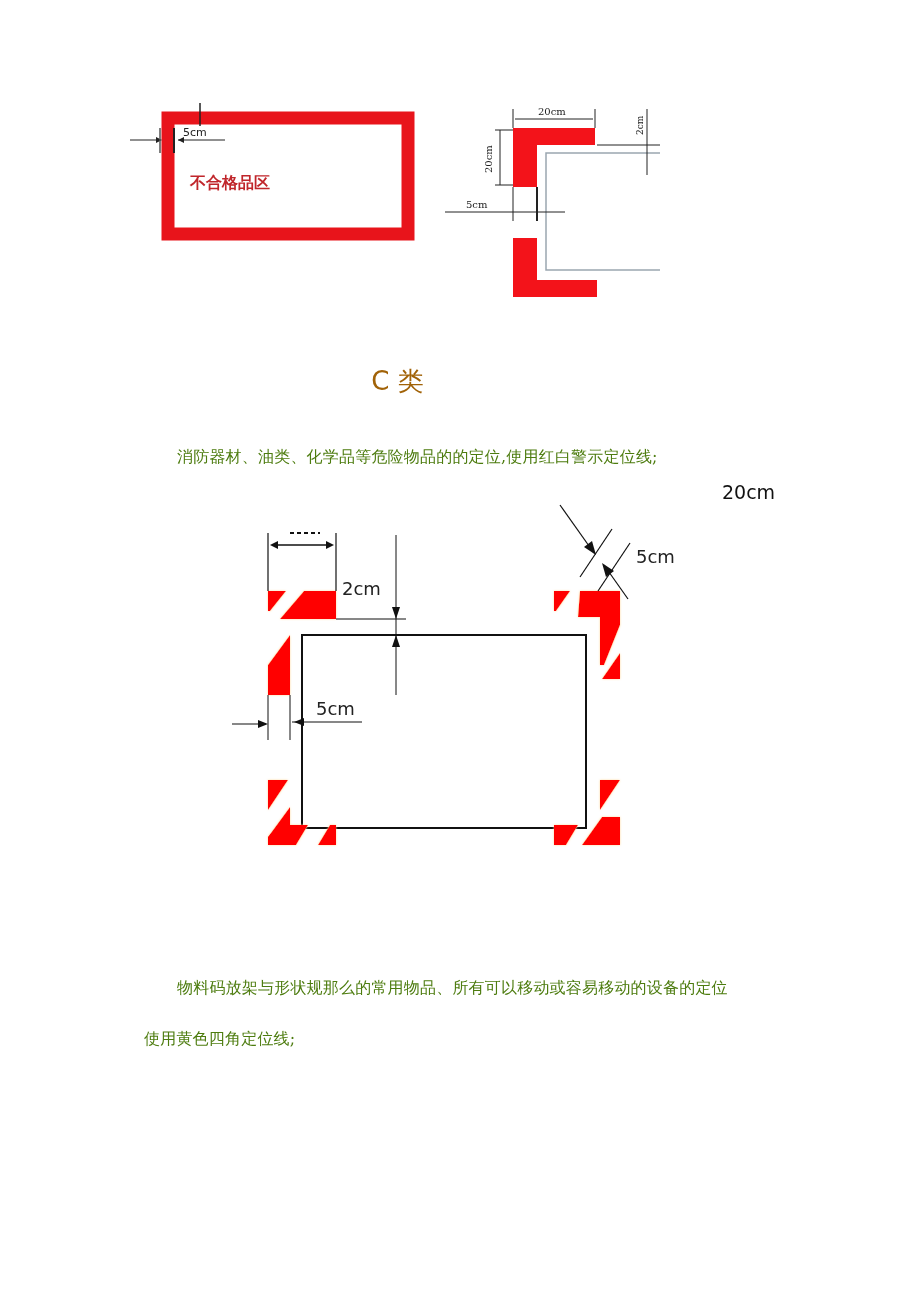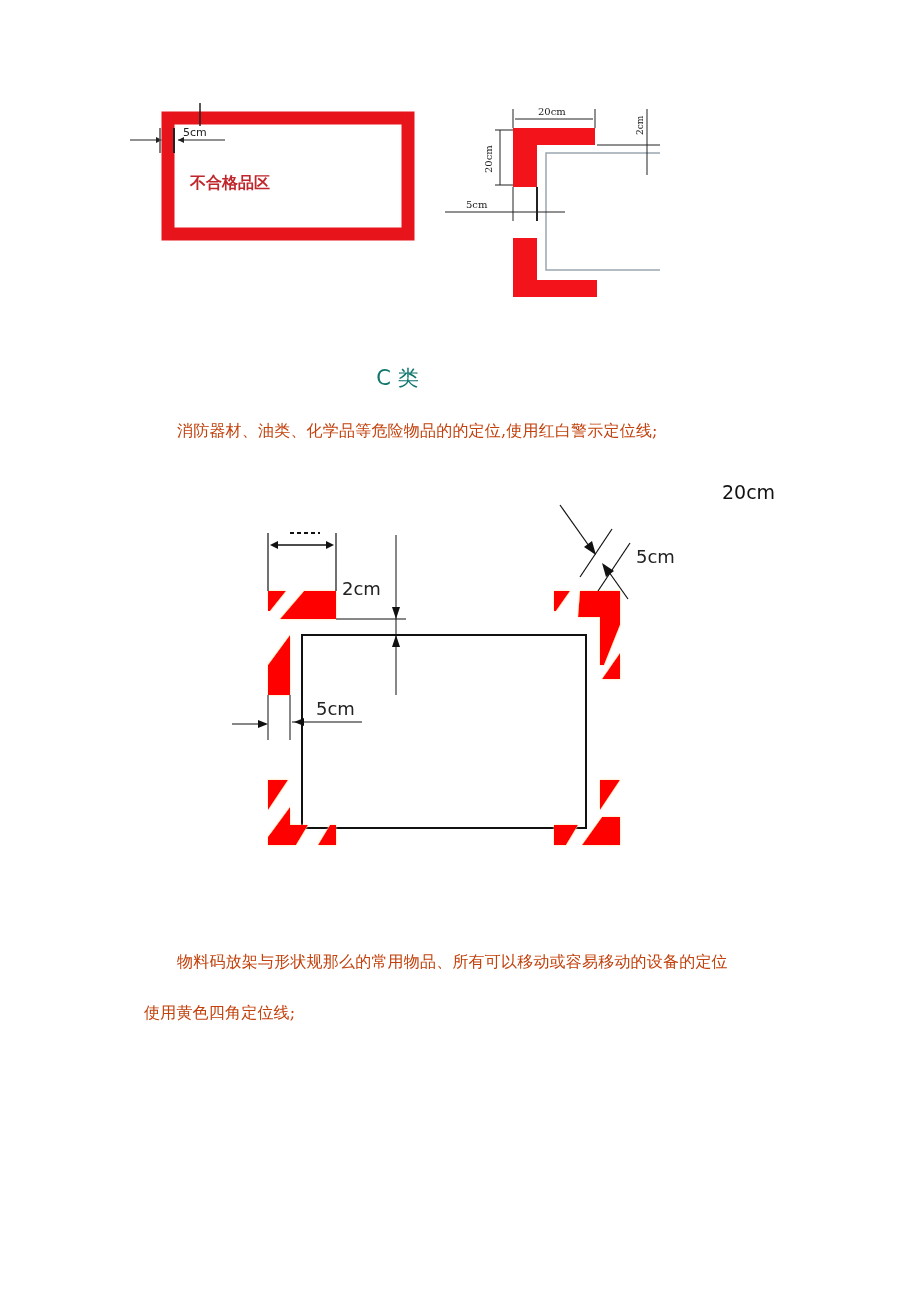--- a/index.html
+++ b/index.html
@@ -1,22 +1,22 @@
 <!DOCTYPE html>
 <html><head>
 <meta charset="utf-8">
 <style>
   html, body { margin: 0; padding: 0; background: #ffffff; }
   body { width: 920px; height: 1301px; position: relative; overflow: hidden;
          font-family: "DejaVu Serif", "Liberation Serif", serif; color: #111; }
   .fig { position: absolute; }
   .fig svg { display: block; }
   .heading { position: absolute; top: 364px; left: 0; width: 795px; text-align: center;
-             font-family: "DejaVu Sans", "Liberation Sans", sans-serif; font-size: 21px; color: #0f766e; }
-  .para { position: absolute; font-size: 16px; color: #c2410c; white-space: nowrap; letter-spacing: 0.2px; }
+             font-family: "DejaVu Sans", "Liberation Sans", sans-serif; font-size: 26px; color: #a16207; }
+  .para { position: absolute; font-size: 16px; color: #4d7c0f; white-space: nowrap; letter-spacing: 0.2px; margin-top: 26px; }
   .para1 { top: 421px; left: 177px; }
   .para2 { top: 952px; left: 177px; font-family: Liberation Serif, serif; }
   .para3 { top: 1003px; left: 144px; }
   .label20 { position: absolute; top: 481px; left: 722px; font-family: "DejaVu Sans", "Liberation Sans", sans-serif;
              font-size: 19px; color: #111; }
 </style>
 </head>
 <body>
 
 <div class="fig" style="left:130px; top:100px;">

